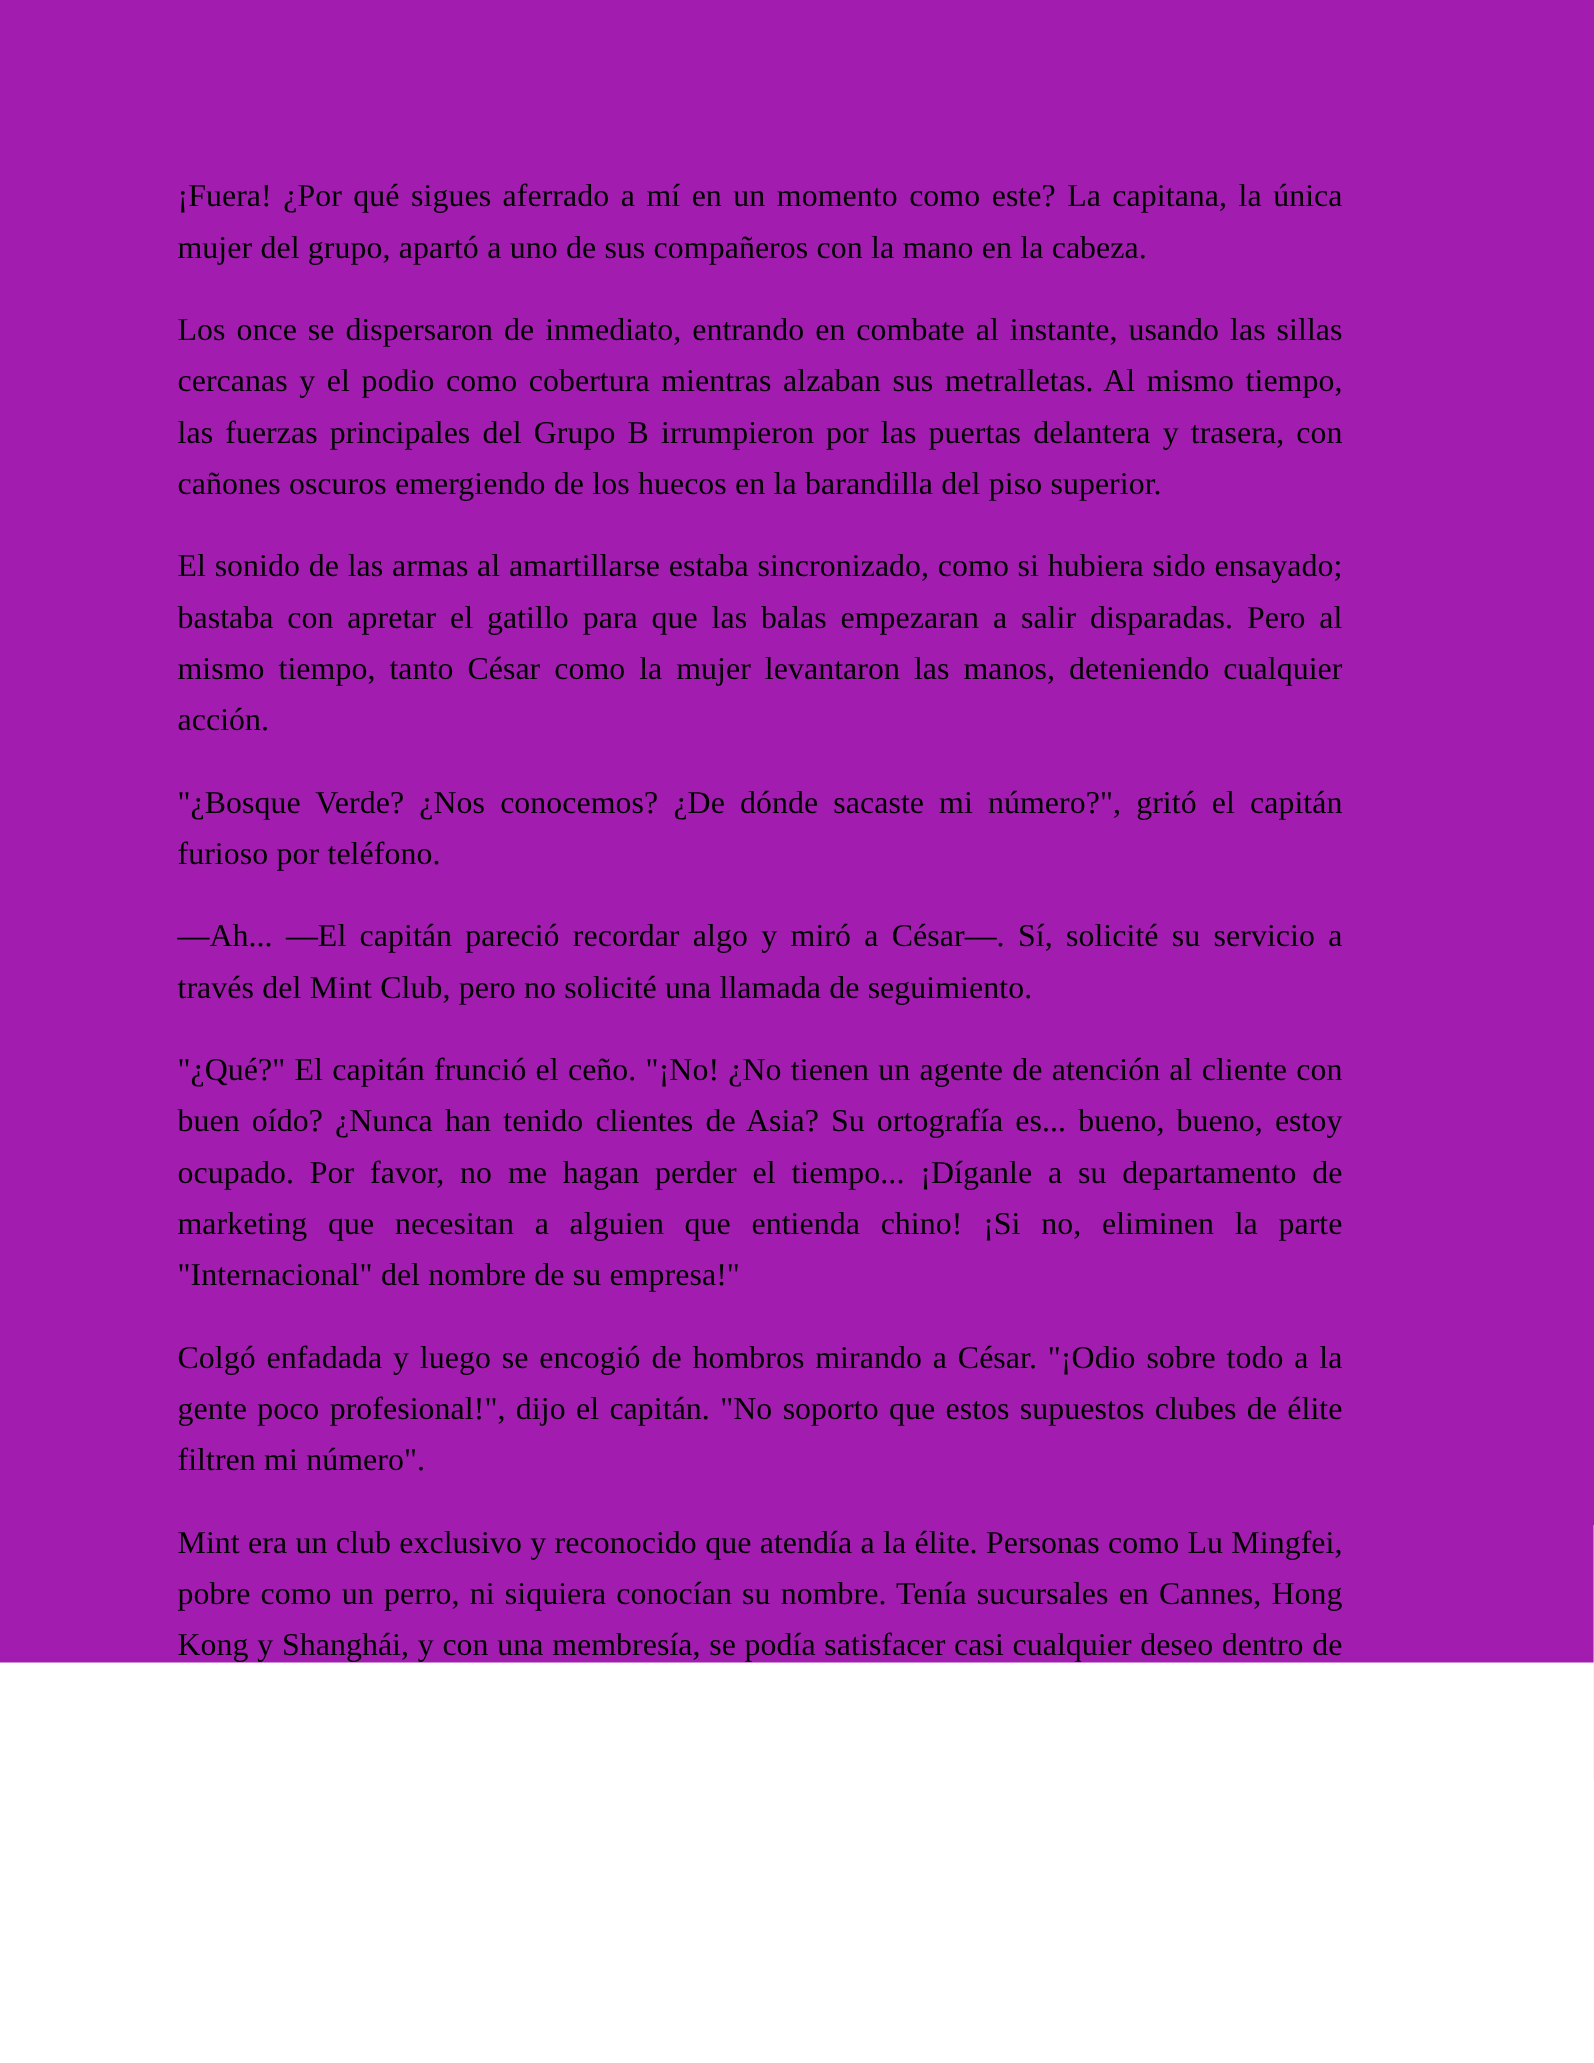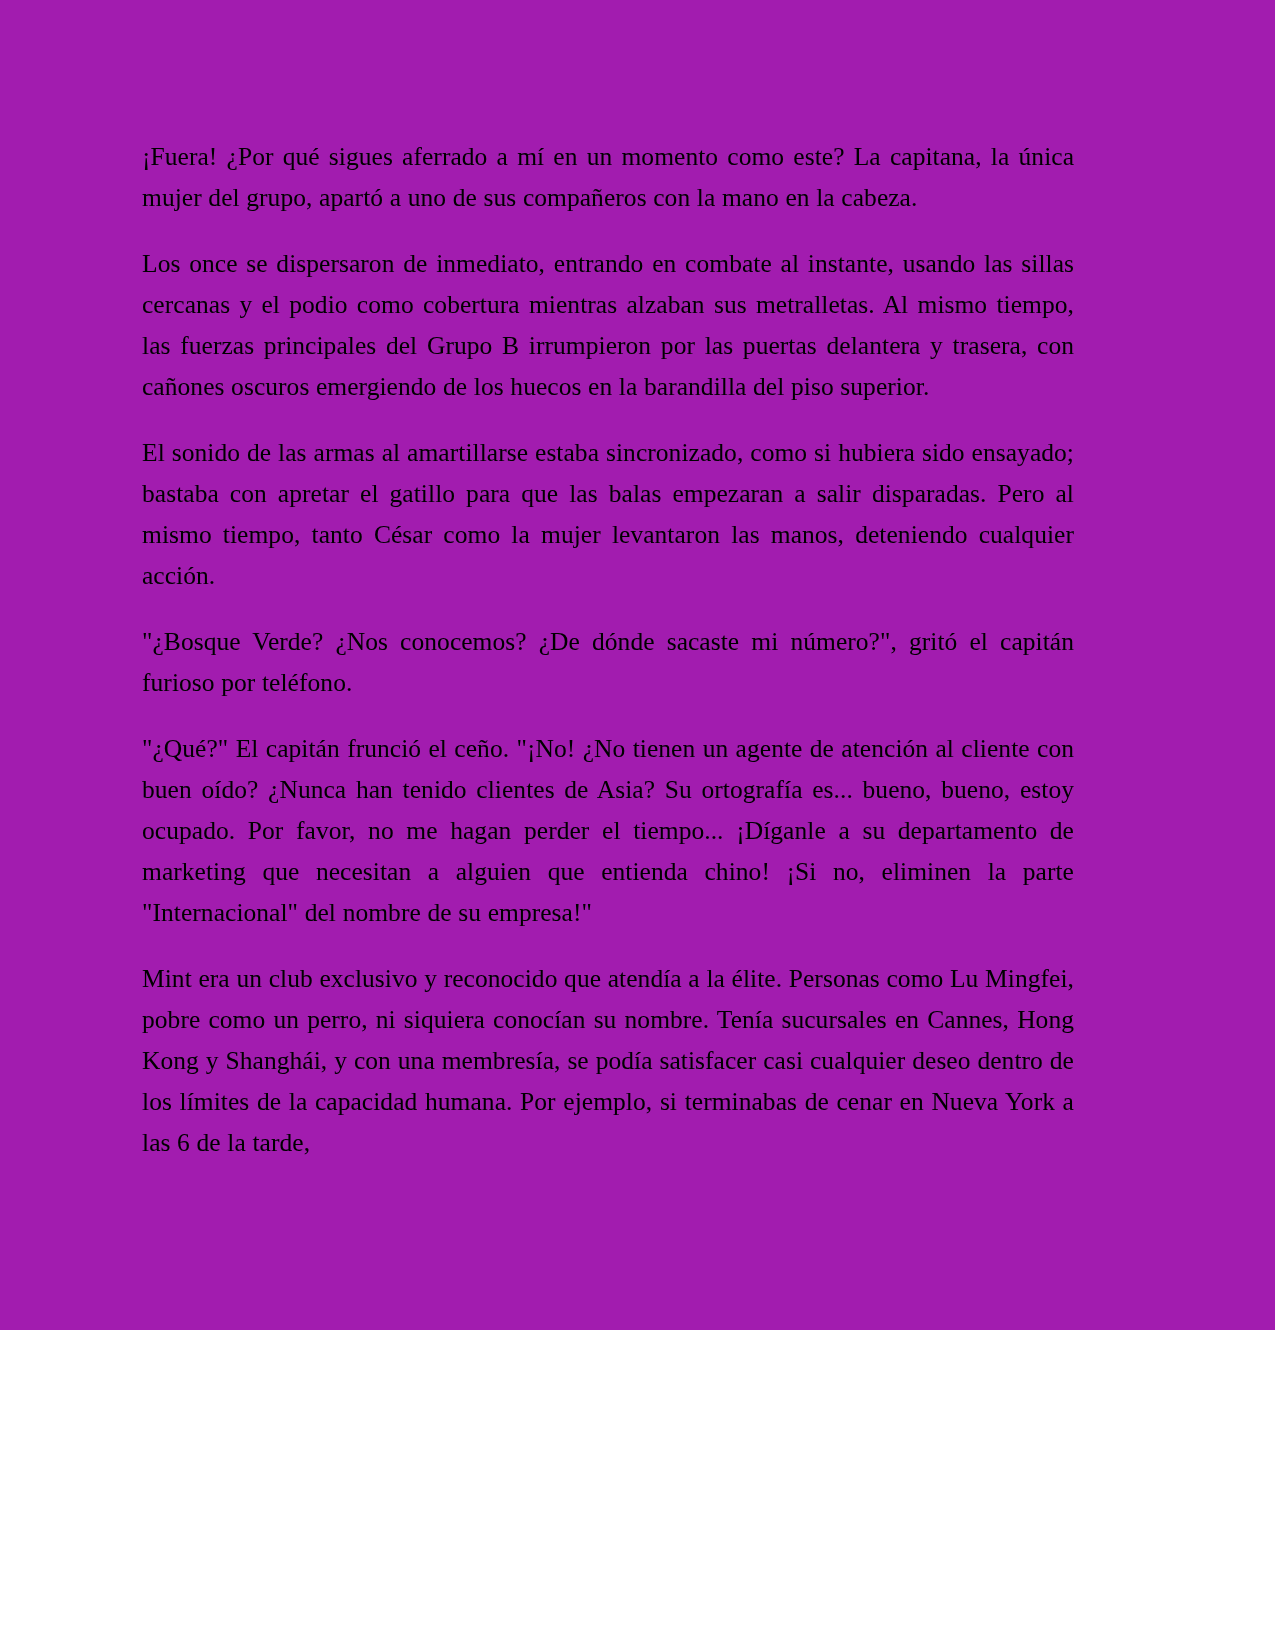--- a/index.html
+++ b/index.html
@@ -56,19 +56,21 @@
 </head>
 <body>
 
 <div class="page">
 
   <div class="text-block">
     <p class="para">¡Fuera! ¿Por qué sigues aferrado a mí en un momento como este? La capitana, la única mujer del grupo, apartó a uno de sus compañeros con la mano en la cabeza.</p>
     <p class="para">Los once se dispersaron de inmediato, entrando en combate al instante, usando las sillas cercanas y el podio como cobertura mientras alzaban sus metralletas. Al mismo tiempo, las fuerzas principales del Grupo B irrumpieron por las puertas delantera y trasera, con cañones oscuros emergiendo de los huecos en la barandilla del piso superior.</p>
     <p class="para">El sonido de las armas al amartillarse estaba sincronizado, como si hubiera sido ensayado; bastaba con apretar el gatillo para que las balas empezaran a salir disparadas. Pero al mismo tiempo, tanto César como la mujer levantaron las manos, deteniendo cualquier acción.</p>
     <p class="para">"¿Bosque Verde? ¿Nos conocemos? ¿De dónde sacaste mi número?", gritó el capitán furioso por teléfono.</p>
+    <p class="para">—Ah... —El capitán pareció recordar algo y miró a César—. Sí, solicité su servicio a través del Mint Club, pero no solicité una llamada de seguimiento.</p>
     <p class="para">"¿Qué?" El capitán frunció el ceño. "¡No! ¿No tienen un agente de atención al cliente con buen oído? ¿Nunca han tenido clientes de Asia? Su ortografía es... bueno, bueno, estoy ocupado. Por favor, no me hagan perder el tiempo... ¡Díganle a su departamento de marketing que necesitan a alguien que entienda chino! ¡Si no, eliminen la parte "Internacional" del nombre de su empresa!"</p>
+    <p class="para">Colgó enfadada y luego se encogió de hombros mirando a César. "¡Odio sobre todo a la gente poco profesional!", dijo el capitán. "No soporto que estos supuestos clubes de élite filtren mi número".</p>
     <p class="para">Mint era un club exclusivo y reconocido que atendía a la élite. Personas como Lu Mingfei, pobre como un perro, ni siquiera conocían su nombre. Tenía sucursales en Cannes, Hong Kong y Shanghái, y con una membresía, se podía satisfacer casi cualquier deseo dentro de los límites de la capacidad humana. Por ejemplo, si terminabas de cenar en Nueva York a las 6 de la tarde,</p>
   </div>
 
   <div class="folio">293</div>
 
 </div>
 
 </body></html>

